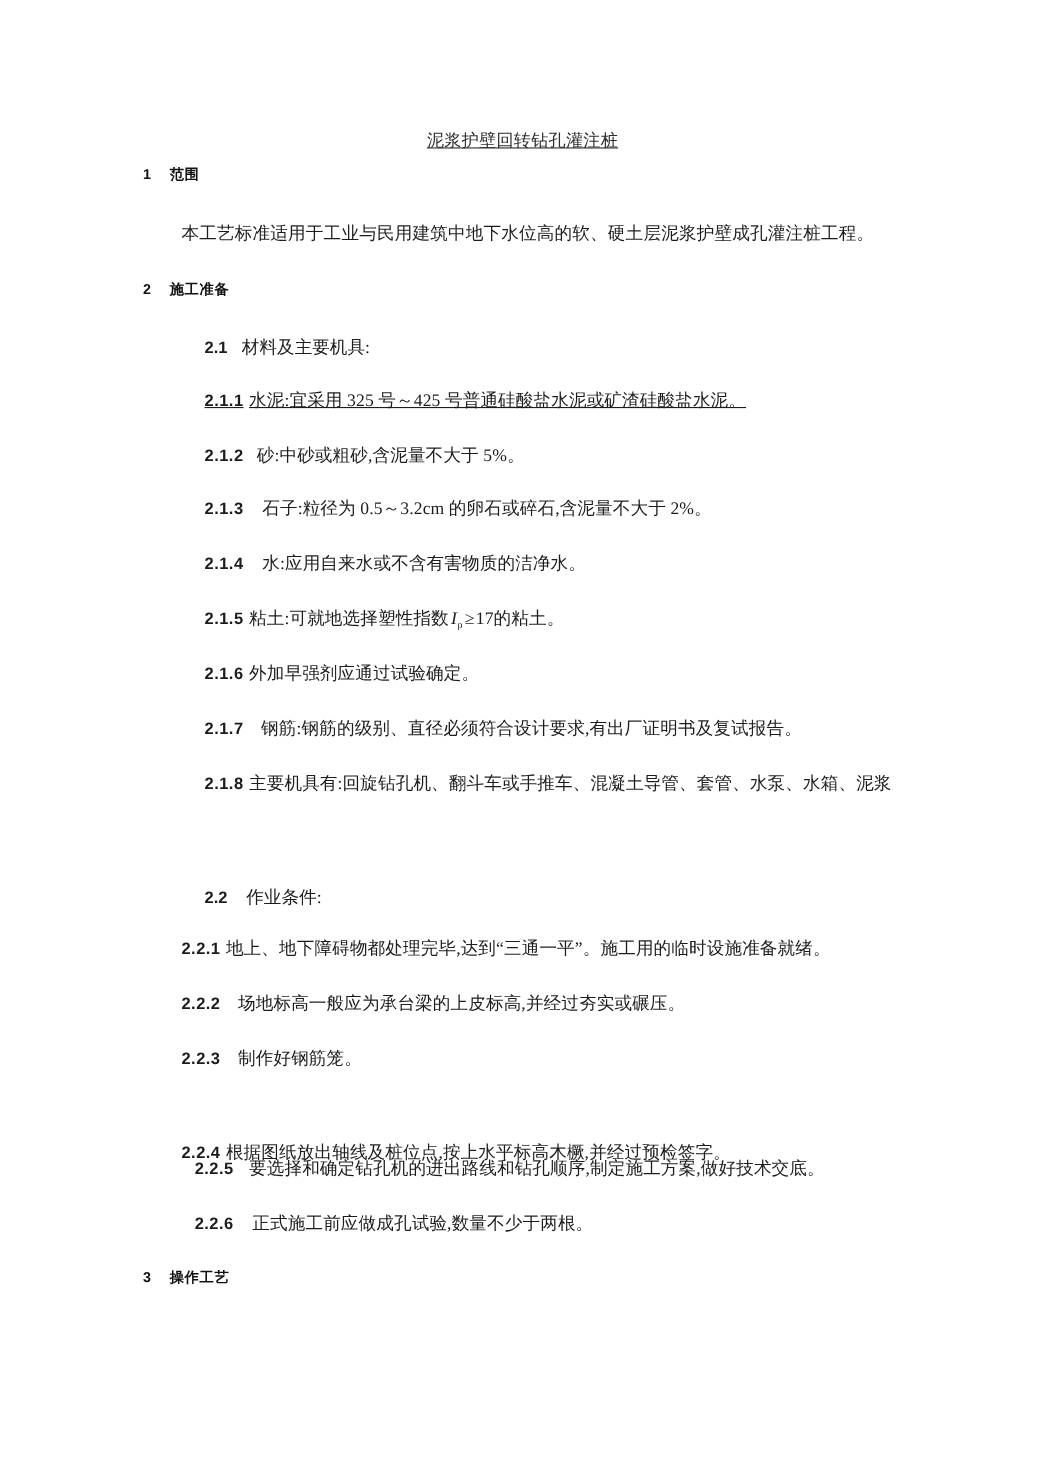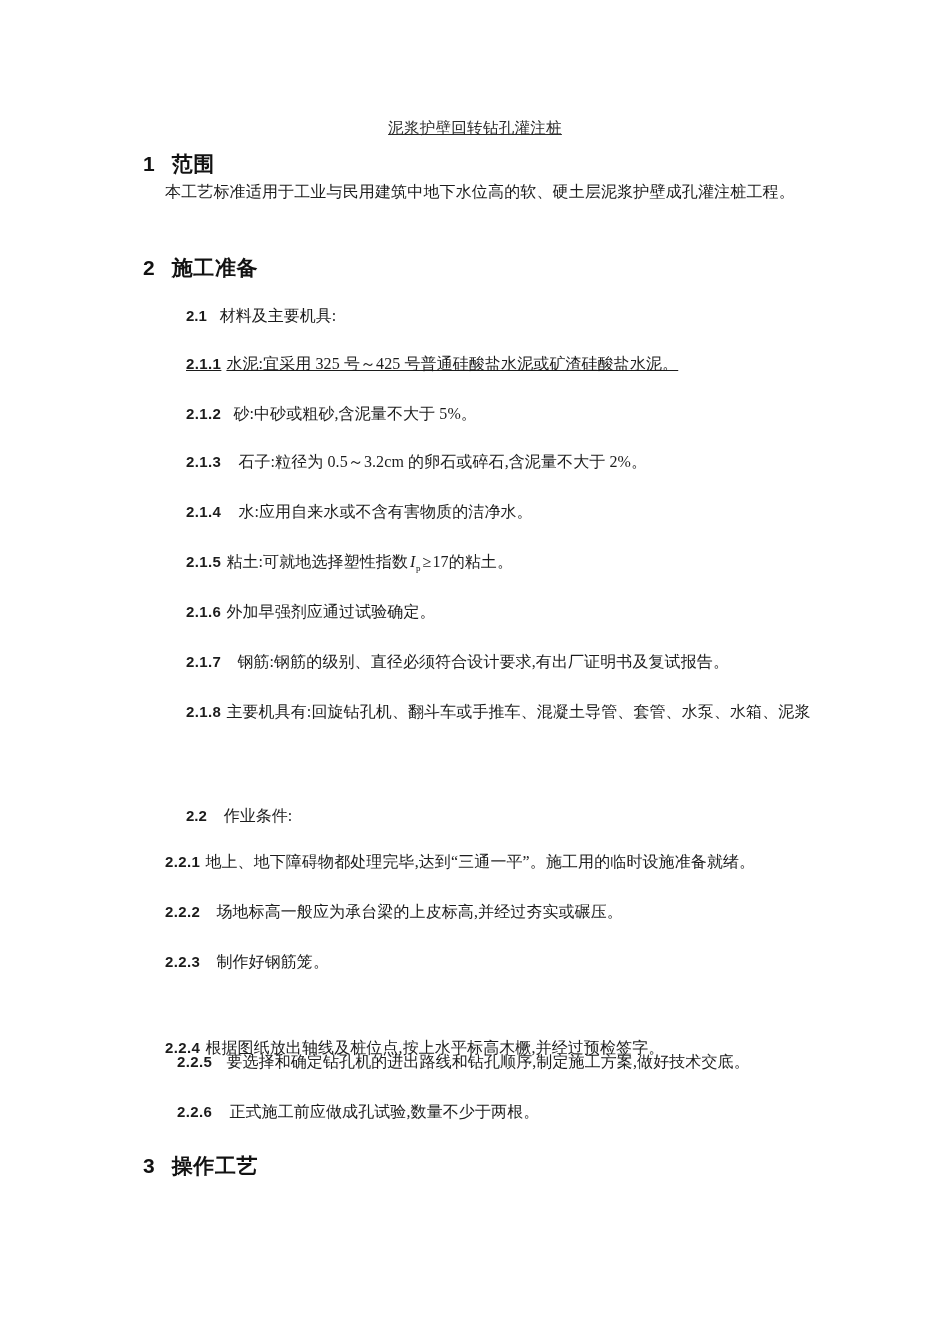--- a/index.html
+++ b/index.html
@@ -30,22 +30,22 @@
     font-size: 15.5px;
     letter-spacing: 0.3px;
     color: #2b2b2b;
     font-family: "Liberation Serif", "DejaVu Serif", serif;
     text-decoration: underline;
   }
 
   
   .heading {
     position: absolute;
-    left: 143px;
-    font-size: 21px;
+    left: 130px;
+    font-size: 13px;
     font-weight: bold;
     color: #121212;
     font-family: "Liberation Sans", "DejaVu Sans", sans-serif;
     white-space: nowrap;
   }
   .heading .num {
     font-family: "Liberation Sans", "DejaVu Sans", sans-serif;
     font-weight: bold;
   }
   .heading .gap {
@@ -133,21 +133,21 @@
 <body>
 
 <div class="page">
 
   <div class="doc-title">泥浆护壁回转钻孔灌注桩</div>
 
   <div class="heading" style="top:150px;">
     <span class="num">1</span><span class="gap"></span><span class="txt">范围</span>
   </div>
 
-  <div class="body-para" style="top:182px;">本工艺标准适用于工业与民用建筑中地下水位高的软、硬土层泥浆护壁成孔灌注桩工程。</div>
+  <div class="body-para" style="top:202px;">本工艺标准适用于工业与民用建筑中地下水位高的软、硬土层泥浆护壁成孔灌注桩工程。</div>
 
   <div class="heading" style="top:254px;">
     <span class="num">2</span><span class="gap"></span><span class="txt">施工准备</span>
   </div>
 
   <div class="sub2" style="top:306px;">
     <span class="num">2.1</span><span class="sp-md" style="display:inline-block;width:13px;"></span><span>材料及主要机具:</span>
   </div>
 
   <div class="sub3" style="left:186px; top:354px;text-decoration:underline;">

